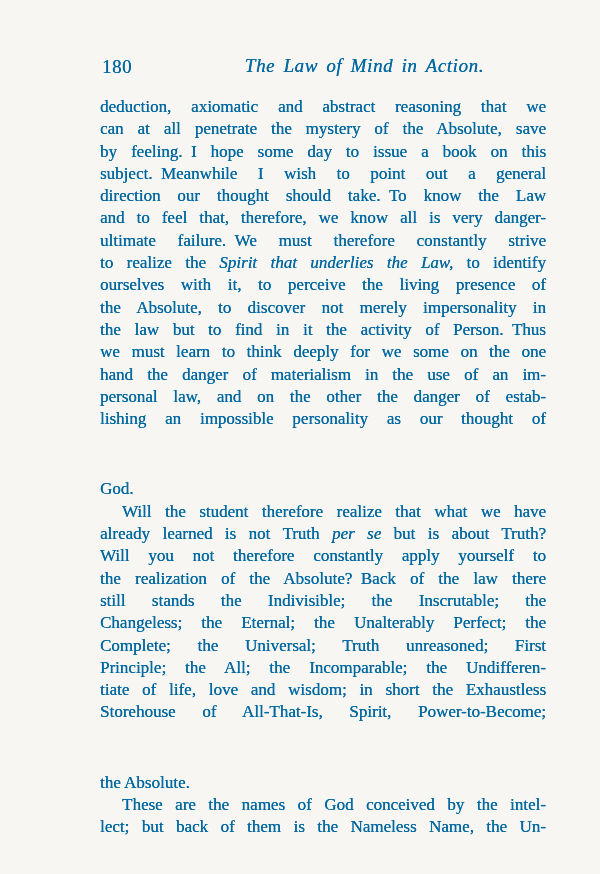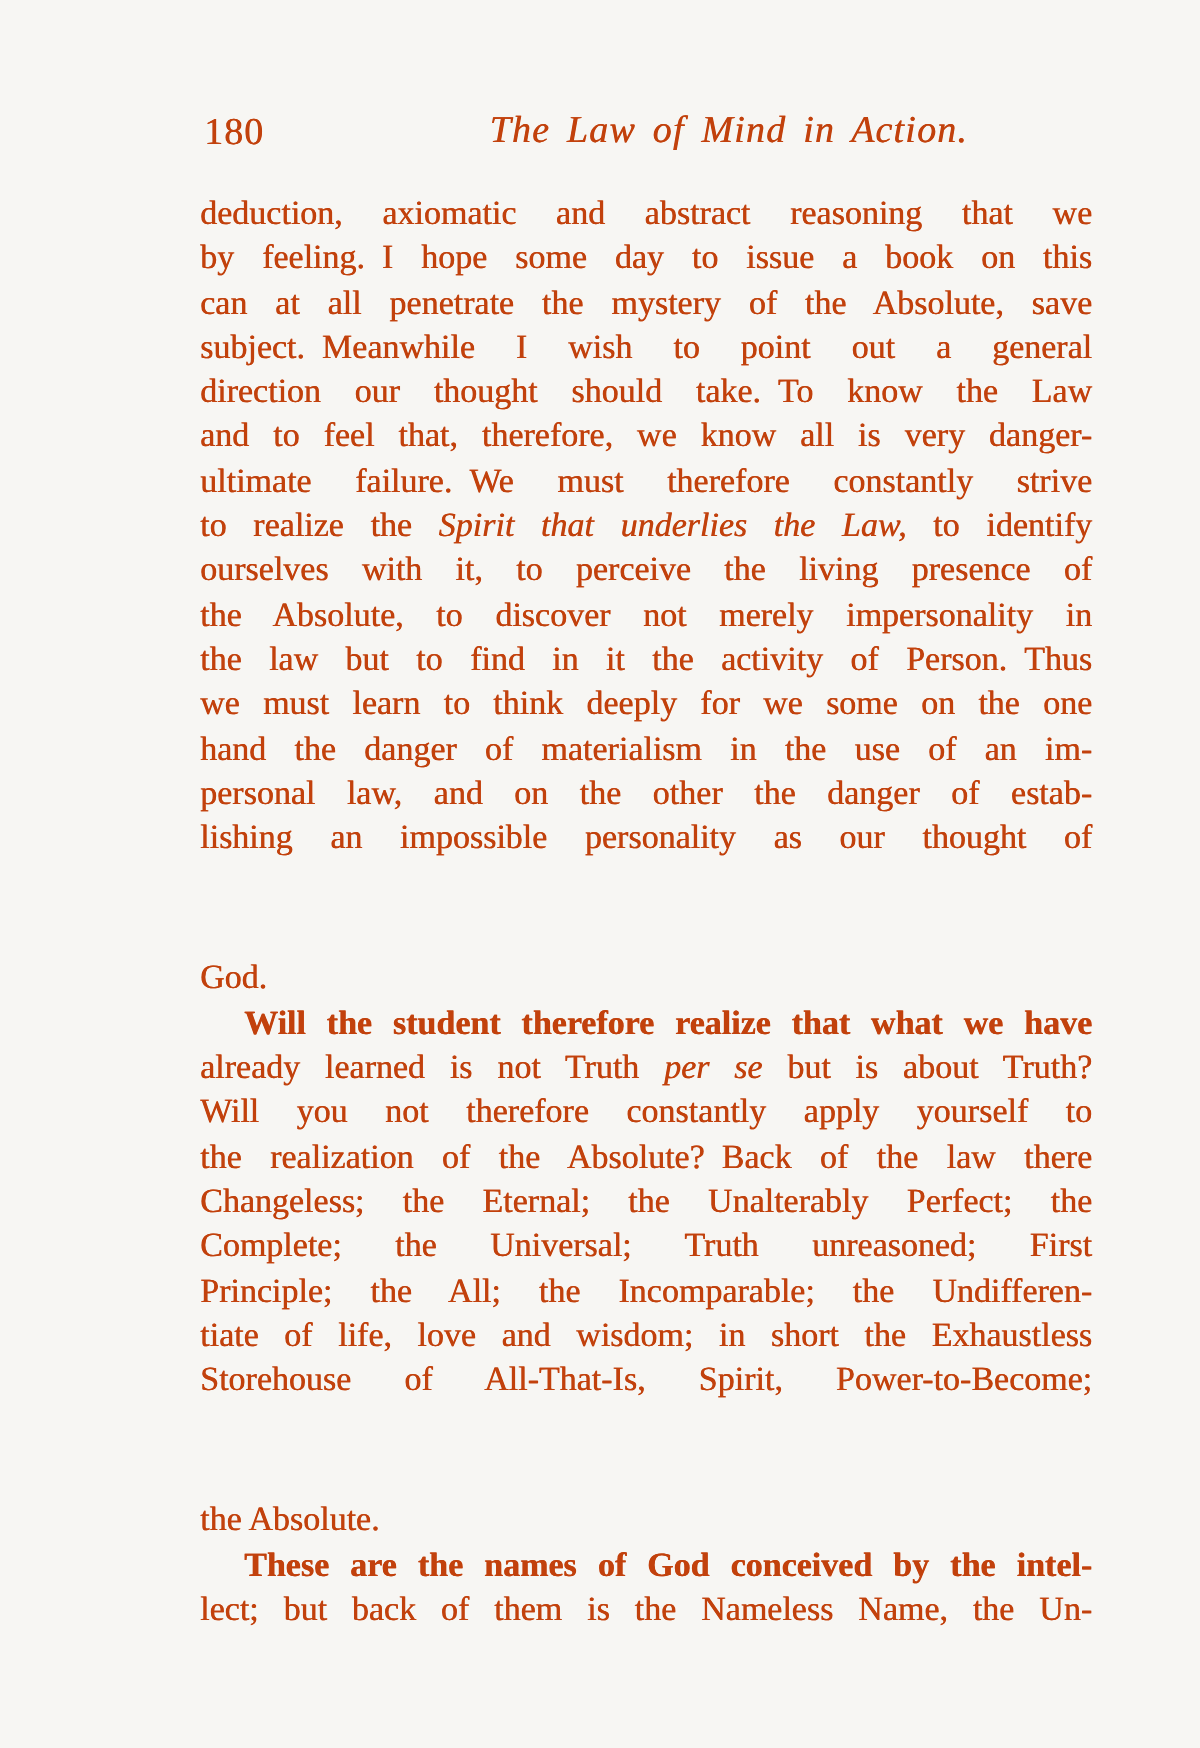--- a/index.html
+++ b/index.html
@@ -10,21 +10,21 @@
     width: 600px;
     height: 874px;
     background: #f7f6f3;
     overflow: hidden;
   }
   .page {
     position: relative;
     width: 600px;
     height: 874px;
     background: #f7f6f3;
-    color: #c2410c;
+    color: #0369a1;
     font-family: "Liberation Serif", serif;
   }
   .header {
     position: absolute;
     left: 100px;
     top: 55px;
     width: 446px;
     height: 26px;
   }
   .pagenum {
@@ -61,55 +61,55 @@
     text-align-last: justify;
     white-space: nowrap; 
   }
   .line { white-space: normal; }
   .line.para-end {
     text-align-last: left;
     margin-top: 48px;
   }
   .line.indent {
     text-indent: 22px;
-    font-weight: bold;
   }
   .italic {
     font-style: italic;
   }
 </style>
 </head>
 <body>
 
 <div class="page">
   <div class="header">
     <span class="pagenum">180</span>
     <span class="running-title">The Law of Mind in Action.</span>
   </div>
   <div class="body-text">
       <div class="line"><span>deduction, axiomatic and abstract reasoning that we</span></div>
+      <div class="line"><span>can at all penetrate the mystery of the Absolute, save</span></div>
       <div class="line"><span>by feeling. I hope some day to issue a book on this</span></div>
-      <div class="line"><span>can at all penetrate the mystery of the Absolute, save</span></div>
       <div class="line"><span>subject. Meanwhile I wish to point out a general</span></div>
       <div class="line"><span>direction our thought should take. To know the Law</span></div>
       <div class="line"><span>and to feel that, therefore, we know all is very danger-</span></div>
       <div class="line"><span>ultimate failure. We must therefore constantly strive</span></div>
       <div class="line"><span>to realize the </span><span class="italic">Spirit that underlies the Law,</span><span> to identify</span></div>
       <div class="line"><span>ourselves with it, to perceive the living presence of</span></div>
       <div class="line"><span>the Absolute, to discover not merely impersonality in</span></div>
       <div class="line"><span>the law but to find in it the activity of Person. Thus</span></div>
       <div class="line"><span>we must learn to think deeply for we some on the one</span></div>
       <div class="line"><span>hand the danger of materialism in the use of an im-</span></div>
       <div class="line"><span>personal law, and on the other the danger of estab-</span></div>
       <div class="line"><span>lishing an impossible personality as our thought of</span></div>
       <div class="line para-end"><span>God.</span></div>
       <div class="line indent"><span>Will the student therefore realize that what we have</span></div>
       <div class="line"><span>already learned is not Truth </span><span class="italic">per se</span><span> but is about Truth?</span></div>
       <div class="line"><span>Will you not therefore constantly apply yourself to</span></div>
       <div class="line"><span>the realization of the Absolute? Back of the law there</span></div>
+      <div class="line"><span>still stands the Indivisible; the Inscrutable; the</span></div>
       <div class="line"><span>Changeless; the Eternal; the Unalterably Perfect; the</span></div>
       <div class="line"><span>Complete; the Universal; Truth unreasoned; First</span></div>
       <div class="line"><span>Principle; the All; the Incomparable; the Undifferen-</span></div>
       <div class="line"><span>tiate of life, love and wisdom; in short the Exhaustless</span></div>
       <div class="line"><span>Storehouse of All-That-Is, Spirit, Power-to-Become;</span></div>
       <div class="line para-end"><span>the Absolute.</span></div>
       <div class="line indent"><span>These are the names of God conceived by the intel-</span></div>
       <div class="line"><span>lect; but back of them is the Nameless Name, the Un-</span></div>
     </div>
 </div>

